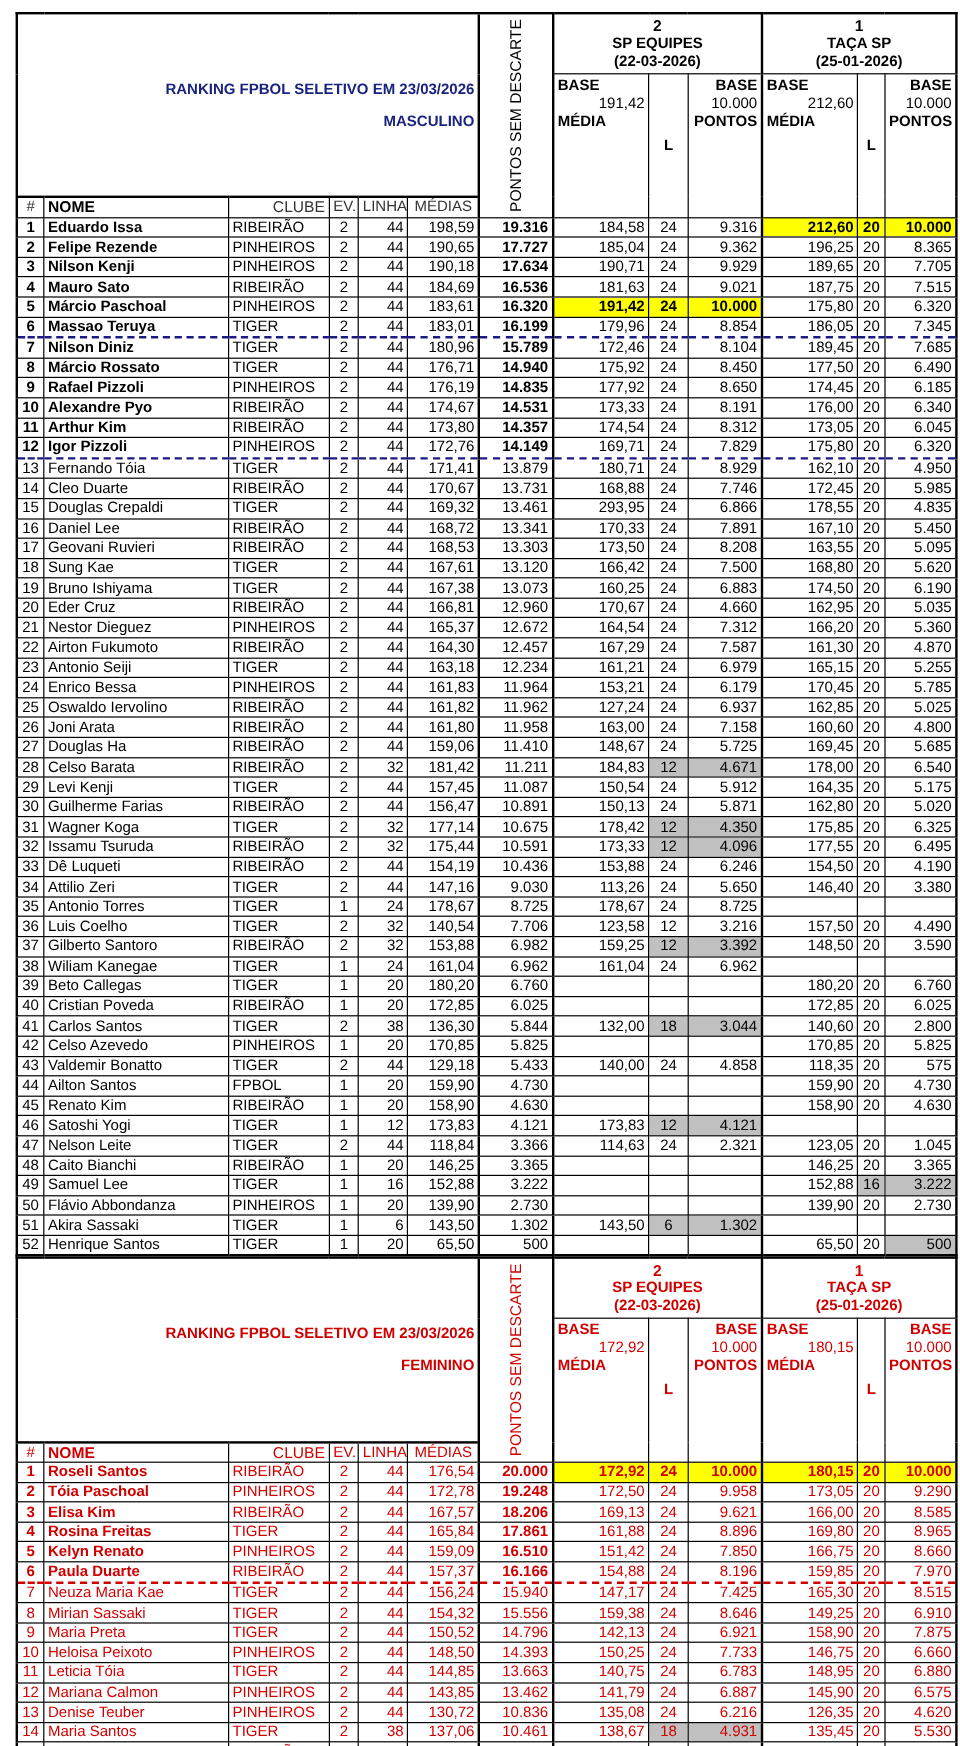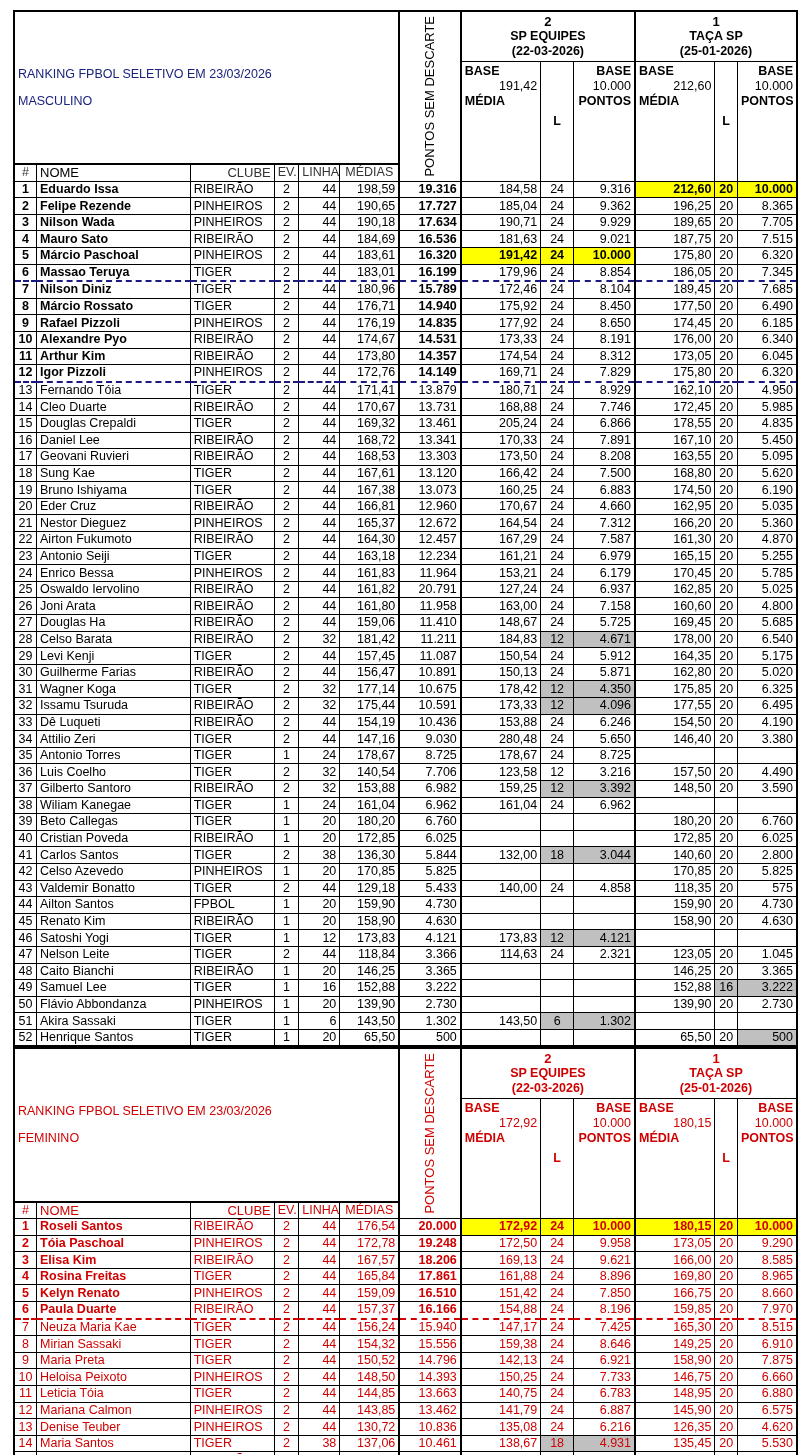--- a/index.html
+++ b/index.html
@@ -7,29 +7,29 @@
   .sheet { position: absolute; left: 13px; top: 10px; width: 785px; }
   table.rank { border-collapse: collapse; table-layout: fixed; width: 785px; }
   table.rank td { border: 1px solid #000; padding: 0 3px; height: 15.6px; font-size: 12.5px; line-height: 15px; white-space: nowrap; overflow: hidden; }
   col.c-pos { width: 22px; } col.c-name { width: 150px; } col.c-club { width: 82px; }
   col.c-ev { width: 24px; } col.c-lin { width: 40px; } col.c-med { width: 58px; }
   col.c-pts { width: 60px; } col.c-m1 { width: 78px; } col.c-l1 { width: 32px; }
   col.c-p1 { width: 60px; } col.c-m2 { width: 78px; } col.c-l2 { width: 22px; } col.c-p2 { width: 58px; }
   .ctr { text-align: center; } .rgt { text-align: right; }
   .thick-l { border-left: 2px solid #000 !important; }
   .thick-r { border-right: 2px solid #000 !important; }
-  .title-cell { text-align: left; font-weight: normal; font-size: 16px; height: auto !important; border-top: 2px solid #000 !important; border-left: 2px solid #000 !important; }
+  .title-cell { text-align: right; font-weight: bold; font-size: 16px; height: auto !important; border-top: 2px solid #000 !important; border-left: 2px solid #000 !important; }
   .title-cell div { padding: 6px 0; }
   .vert { writing-mode: vertical-rl; transform: rotate(180deg); font-size: 13px; line-height: 14px; text-align: left; padding: 4px 2px; margin: 0 auto; }
   .ev-head { text-align: center; font-weight: bold; font-size: 11px; line-height: 13px; border-top: 2px solid #000 !important; padding: 2px 0 !important; }
   .ev-head .num { font-size: 13px; }
   .sub-head { font-weight: bold; font-size: 11px; line-height: 13px; padding: 2px 3px !important; vertical-align: top; margin-top: 16px; }
   .sub-head .bval { text-align: right; font-weight: normal; }
   .col-head { font-size: 9px; color: #333; text-align: center; }
-  .col-head.name { font-size: 13px; font-weight: normal; text-align: left; }
+  .col-head.name { font-size: 13px; font-weight: bold; text-align: left; }
   .col-head.club { font-size: 13px; text-align: right; padding-left: 17px; }
   .bold { font-weight: bold; }
   .yellow { background: #ffff00; font-weight: bold; }
   .grey { background: #c0c0c0; }
   .cut td { border-bottom: 2px dashed var(--cut) !important; }
   .masc { color: #000; --cut: #1a1a80; }
   .masc .title-cell { color: #1a237e; }
   .fem { color: #d00000; --cut: #d00000; }
   .fem td { color: #d00000; }
   .last-row td { border-bottom: 2px solid #000 !important; }
@@ -133,21 +133,21 @@
           <td class="rgt thick-l thick-r bold">17.727</td>
           <td class="rgt">185,04</td>
           <td class="ctr">24</td>
           <td class="rgt thick-r">9.362</td>
           <td class="rgt">196,25</td>
           <td class="ctr">20</td>
           <td class="rgt thick-r">8.365</td>
         </tr>
         <tr>
           <td class="ctr thick-l bold">3</td>
-          <td class="bold">Nilson Wada</td>
+          <td class="bold">Nilson Kenji</td>
           <td>PINHEIROS</td>
           <td class="ctr">2</td>
           <td class="rgt">44</td>
           <td class="rgt">190,18</td>
           <td class="rgt thick-l thick-r bold">17.634</td>
           <td class="rgt">190,71</td>
           <td class="ctr">24</td>
           <td class="rgt thick-r">9.929</td>
           <td class="rgt">189,65</td>
           <td class="ctr">20</td>
@@ -319,21 +319,21 @@
           <td class="rgt thick-r">5.985</td>
         </tr>
         <tr>
           <td class="ctr thick-l">15</td>
           <td>Douglas Crepaldi</td>
           <td>TIGER</td>
           <td class="ctr">2</td>
           <td class="rgt">44</td>
           <td class="rgt">169,32</td>
           <td class="rgt thick-l thick-r">13.461</td>
-          <td class="rgt">205,24</td>
+          <td class="rgt">293,95</td>
           <td class="ctr">24</td>
           <td class="rgt thick-r">6.866</td>
           <td class="rgt">178,55</td>
           <td class="ctr">20</td>
           <td class="rgt thick-r">4.835</td>
         </tr>
         <tr>
           <td class="ctr thick-l">16</td>
           <td>Daniel Lee</td>
           <td>RIBEIRÃO</td>
@@ -468,21 +468,21 @@
           <td class="ctr">20</td>
           <td class="rgt thick-r">5.785</td>
         </tr>
         <tr>
           <td class="ctr thick-l">25</td>
           <td>Oswaldo Iervolino</td>
           <td>RIBEIRÃO</td>
           <td class="ctr">2</td>
           <td class="rgt">44</td>
           <td class="rgt">161,82</td>
-          <td class="rgt thick-l thick-r">20.791</td>
+          <td class="rgt thick-l thick-r">11.962</td>
           <td class="rgt">127,24</td>
           <td class="ctr">24</td>
           <td class="rgt thick-r">6.937</td>
           <td class="rgt">162,85</td>
           <td class="ctr">20</td>
           <td class="rgt thick-r">5.025</td>
         </tr>
         <tr>
           <td class="ctr thick-l">26</td>
           <td>Joni Arata</td>
@@ -604,21 +604,21 @@
           <td class="rgt thick-r">4.190</td>
         </tr>
         <tr>
           <td class="ctr thick-l">34</td>
           <td>Attilio Zeri</td>
           <td>TIGER</td>
           <td class="ctr">2</td>
           <td class="rgt">44</td>
           <td class="rgt">147,16</td>
           <td class="rgt thick-l thick-r">9.030</td>
-          <td class="rgt">280,48</td>
+          <td class="rgt">113,26</td>
           <td class="ctr">24</td>
           <td class="rgt thick-r">5.650</td>
           <td class="rgt">146,40</td>
           <td class="ctr">20</td>
           <td class="rgt thick-r">3.380</td>
         </tr>
         <tr>
           <td class="ctr thick-l">35</td>
           <td>Antonio Torres</td>
           <td>TIGER</td>

